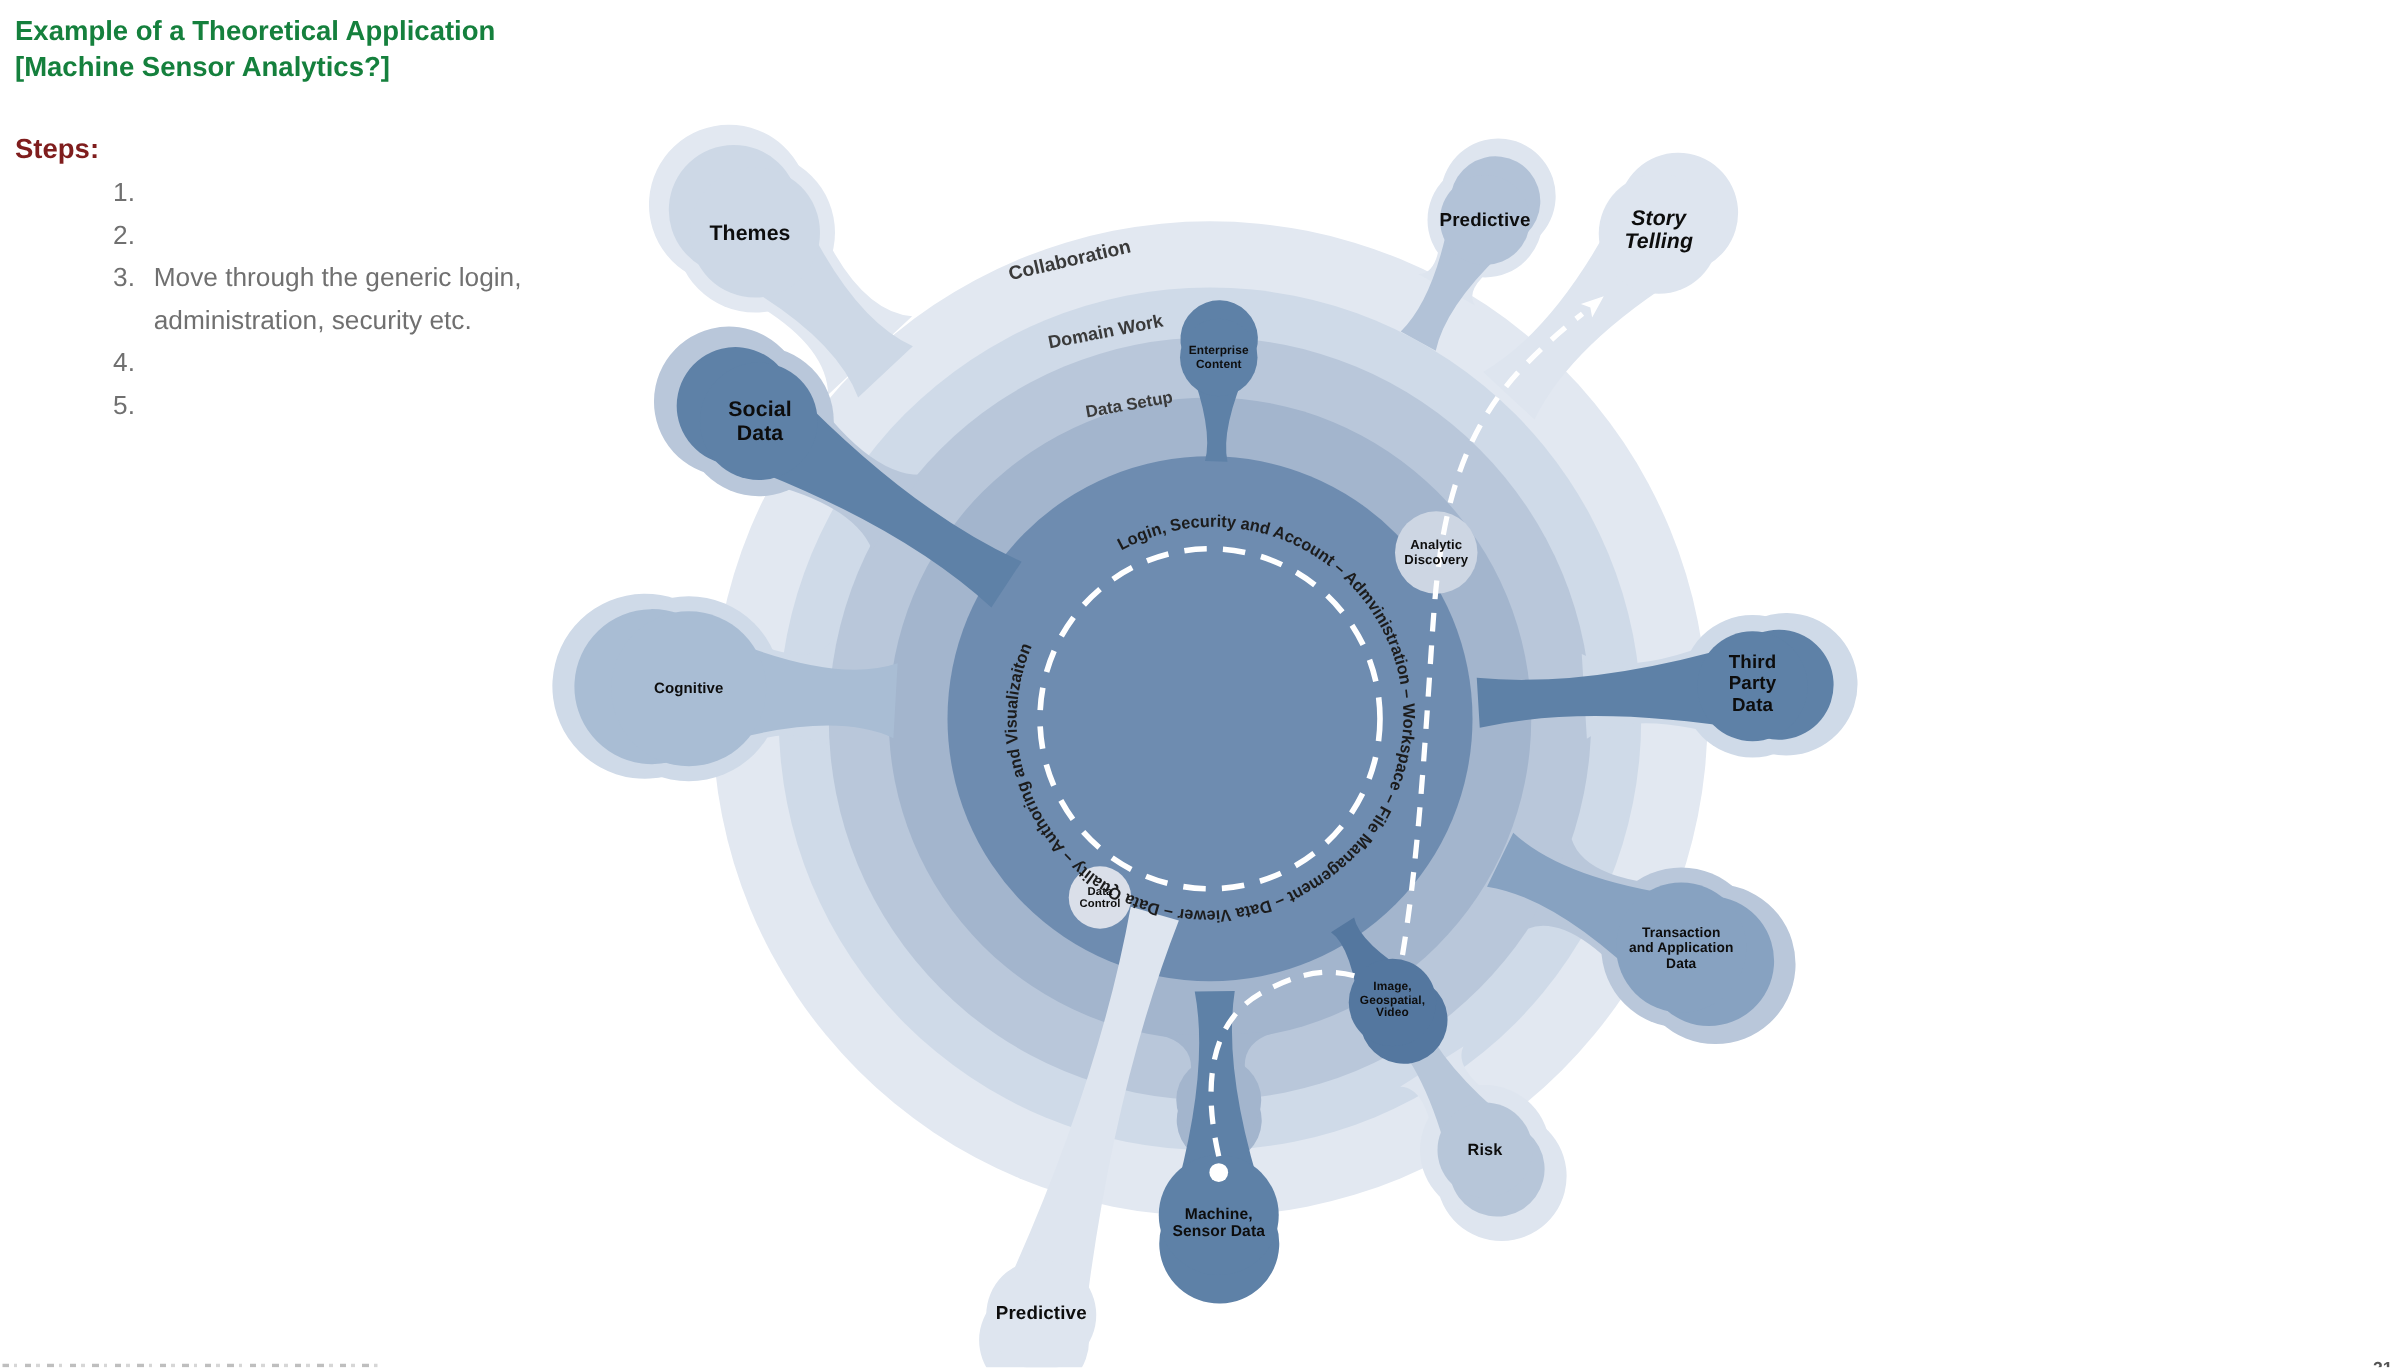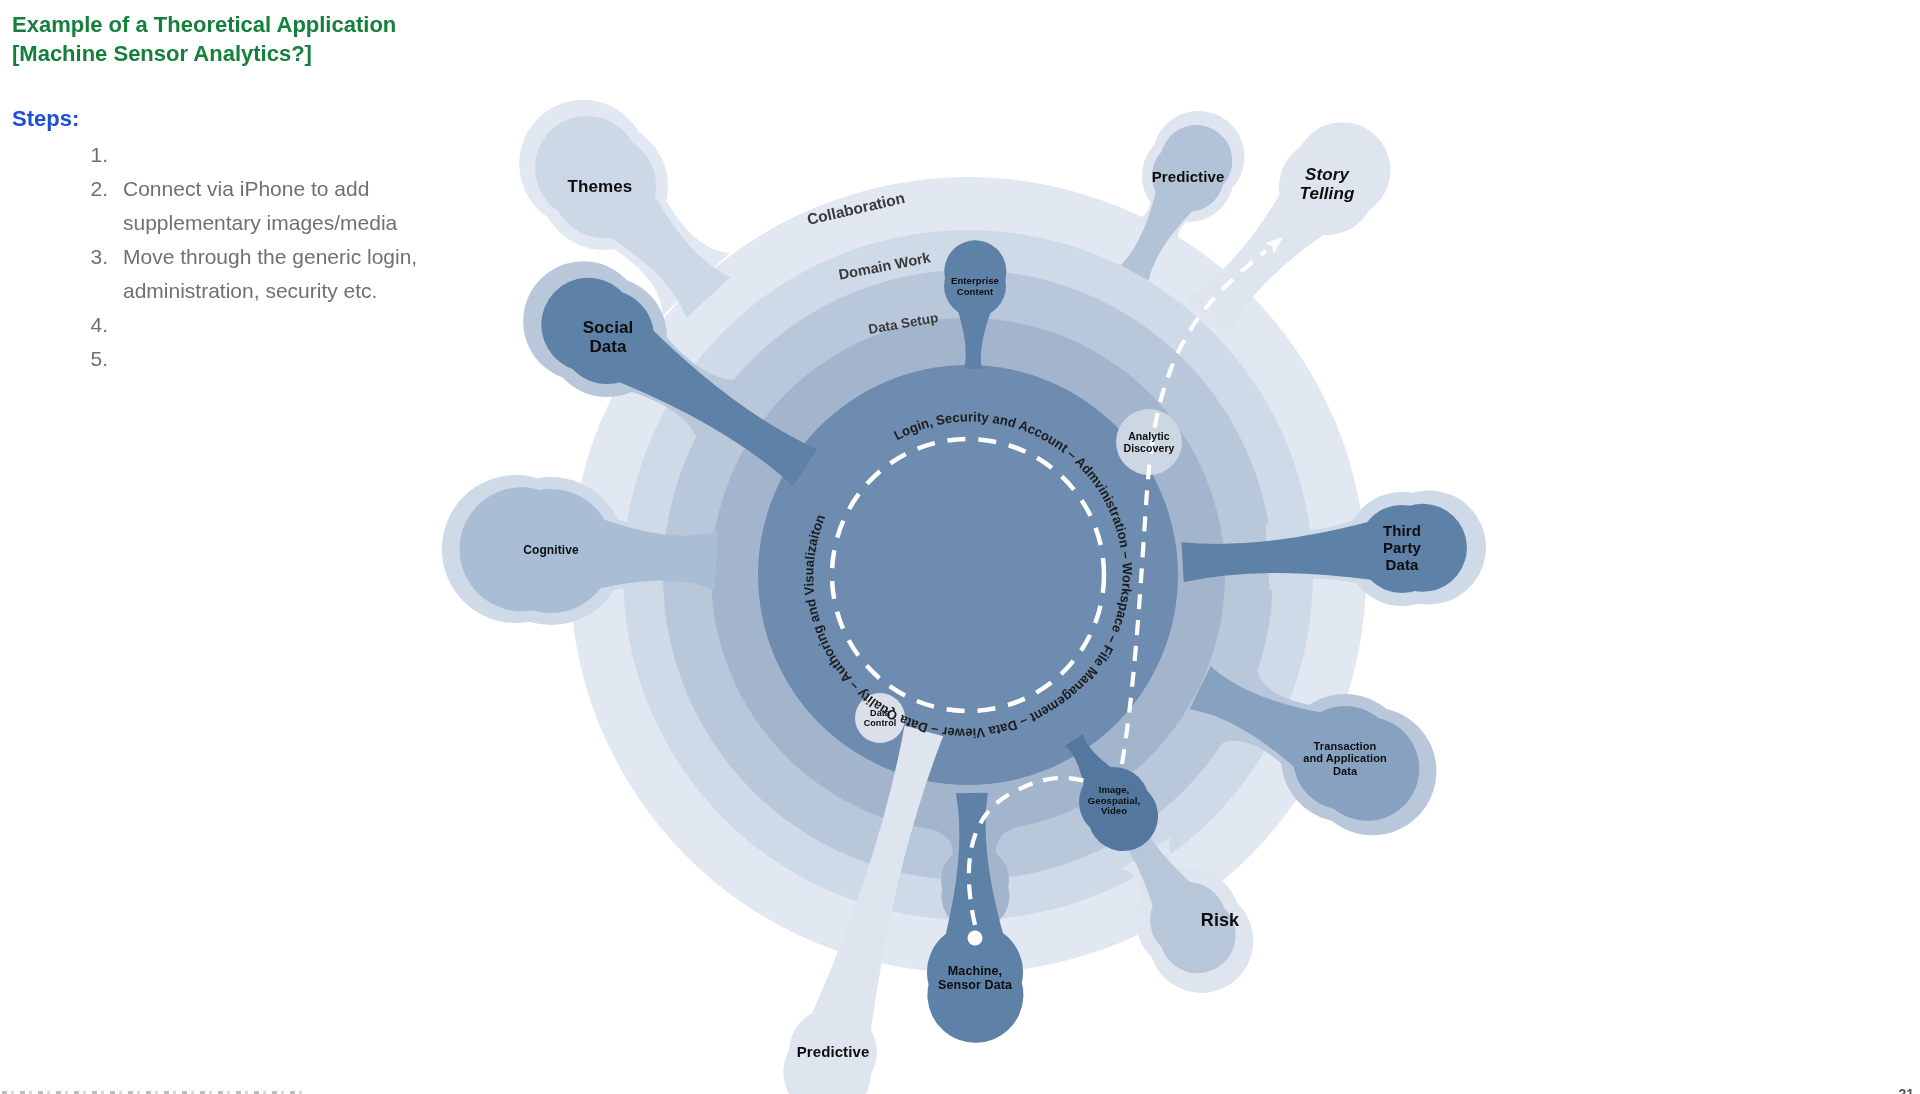--- a/index.html
+++ b/index.html
@@ -7,21 +7,21 @@
     position:relative;width:1920px;height:1094px;overflow:hidden;
     font-family:"Liberation Sans","DejaVu Sans",sans-serif;background:#ffffff;
   }
   #diagram-svg{position:absolute;left:0;top:0;}
   .page-title{
     position:absolute;left:12px;top:10px;
     font-size:22px;font-weight:bold;color:#15803d;line-height:29px;white-space:pre-line;
   }
   .steps-heading{
     position:absolute;left:12px;top:106px;
-    font-size:22px;font-weight:bold;color:#1d4ed8;
+    font-size:22px;font-weight:bold;color:#7f1d1d;
   }
   .steps-list{position:absolute;left:80px;top:138px;margin:0;padding:0;list-style:none;}
   .step-item{display:flex;align-items:flex-start;}
   .step-num{
     width:28px;text-align:right;margin-right:15px;flex:none;
     font-size:21px;color:#707070;line-height:34px;
   }
   .step-text{
     font-size:21px;color:#707070;line-height:34px;white-space:pre-line;
   }
@@ -121,22 +121,20 @@
 
   <div class="page-title">Example of a Theoretical Application
 [Machine Sensor Analytics?]</div>
   <div class="steps-heading">Steps:</div>
   <ol class="steps-list">
     <li class="step-item">
       <span class="step-num">1.</span>
     </li>
     <li class="step-item">
       <span class="step-num">2.</span>
-      <span class="step-text">Connect via iPhone to add
-supplementary images/media</span>
     </li>
     <li class="step-item">
       <span class="step-num">3.</span>
       <span class="step-text">Move through the generic login,
 administration, security etc.</span>
     </li>
     <li class="step-item">
       <span class="step-num">4.</span>
     </li>
     <li class="step-item">
@@ -148,21 +146,21 @@
   <div class="ring-label" style="left:838px;top:258px;font-size:14.5px;transform:rotate(-11deg);">Domain Work</div>
   <div class="ring-label" style="left:868px;top:316px;font-size:13.5px;transform:rotate(-10deg);">Data Setup</div>
 
   <div class="blabel" style="left:600px;top:187px;font-size:17px;">Themes</div>
   <div class="blabel" style="left:608px;top:337px;font-size:17px;">Social
 Data</div>
   <div class="blabel" style="left:551px;top:551px;font-size:12px;">Cognitive</div>
   <div class="blabel" style="left:833px;top:1052px;font-size:15px;">Predictive</div>
   <div class="blabel" style="left:975px;top:978px;font-size:12.5px;">Machine,
 Sensor Data</div>
-  <div class="blabel" style="left:1188px;top:920px;font-size:18px;margin-left:32px;">Risk</div>
+  <div class="blabel" style="left:1188px;top:920px;font-size:13px;">Risk</div>
   <div class="blabel" style="left:1345px;top:759px;font-size:11px;">Transaction
 and Application
 Data</div>
   <div class="blabel" style="left:1402px;top:548px;font-size:15px;text-align:center;">Third
 Party
 Data</div>
   <div class="blabel" style="left:1327px;top:184px;font-size:17px;font-style:italic;">Story
 Telling</div>
   <div class="blabel" style="left:1188px;top:177px;font-size:15px;">Predictive</div>
   <div class="blabel" style="left:975px;top:287px;font-size:9.5px;">Enterprise

